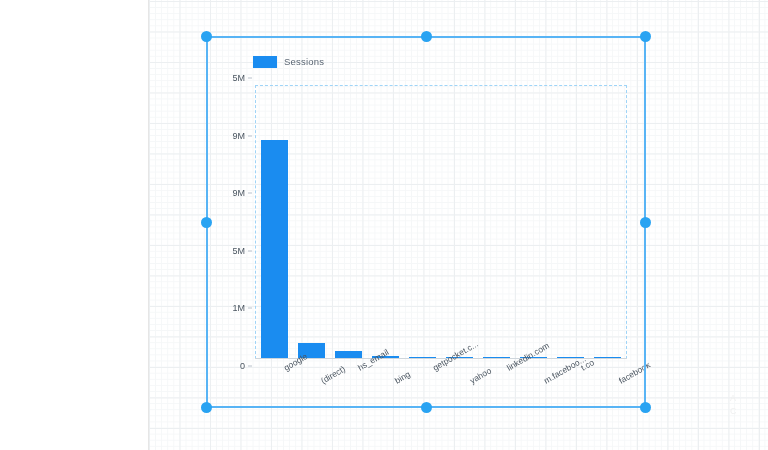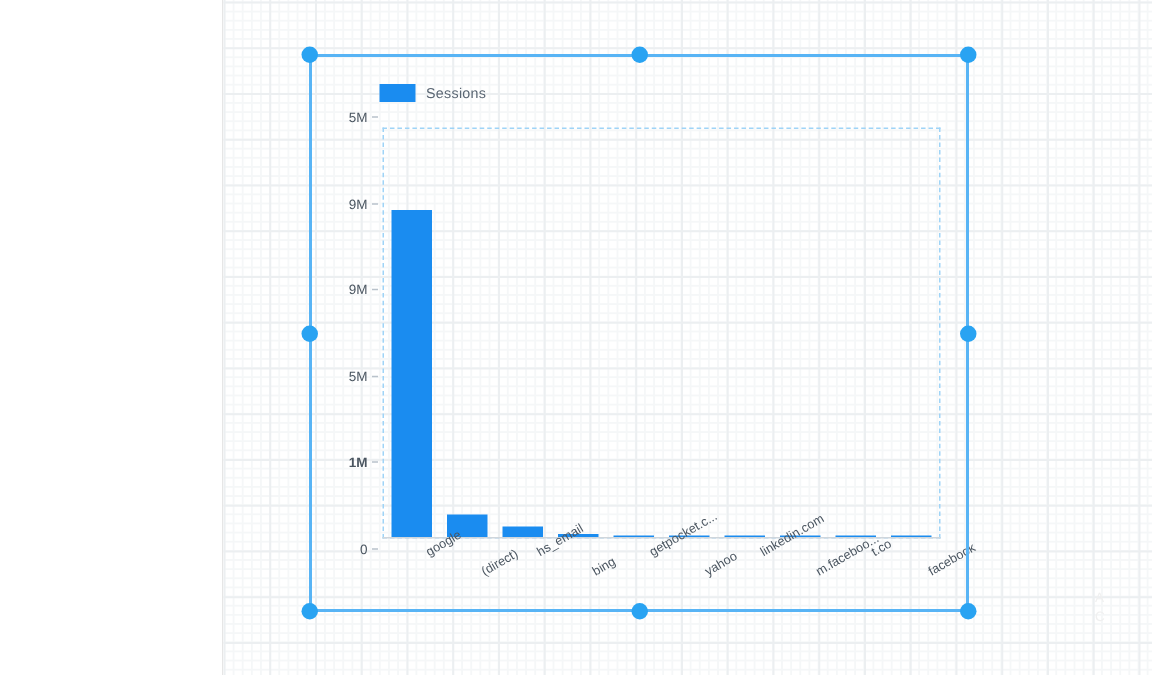--- a/index.html
+++ b/index.html
@@ -88,21 +88,21 @@
     left: 208px; top: 38px;
     width: 436px;
     height: 368px;
   }
 
   
   #legend {
     position: absolute;
     left: 45px; top: 18px;
     display: flex;
-    align-items: center;
+    align-items: flex-start;
     gap: 7px;
   }
   #legend .swatch {
     width: 24px; height: 12px;
     background: #1a8cf0;
     display: block;
   }
   #legend .legend-label {
     font-size: 9.5px;
     color: #5a6673;
@@ -230,21 +230,21 @@
   <div id="chart-widget">
 
     <div id="legend">
       <span class="swatch"></span>
       <span class="legend-label">Sessions</span>
     </div>
 
     <div id="y-axis">
         <div class="y-tick" style="top: 288px;">0</div>
         <div class="y-tick-mark" style="top: 288px;"></div>
-        <div class="y-tick" style="top: 230.4px; font-weight: bold;">1M</div>
+        <div class="y-tick" style="top: 230.4px;">1M</div>
         <div class="y-tick-mark" style="top: 230.4px;"></div>
         <div class="y-tick" style="top: 172.8px;">5M</div>
         <div class="y-tick-mark" style="top: 172.8px;"></div>
         <div class="y-tick" style="top: 115.2px;">9M</div>
         <div class="y-tick-mark" style="top: 115.2px;"></div>
         <div class="y-tick" style="top: 57.6px;">9M</div>
         <div class="y-tick-mark" style="top: 57.6px;"></div>
         <div class="y-tick" style="top: 0px;">5M</div>
         <div class="y-tick-mark" style="top: 0px;"></div>
       </div>

